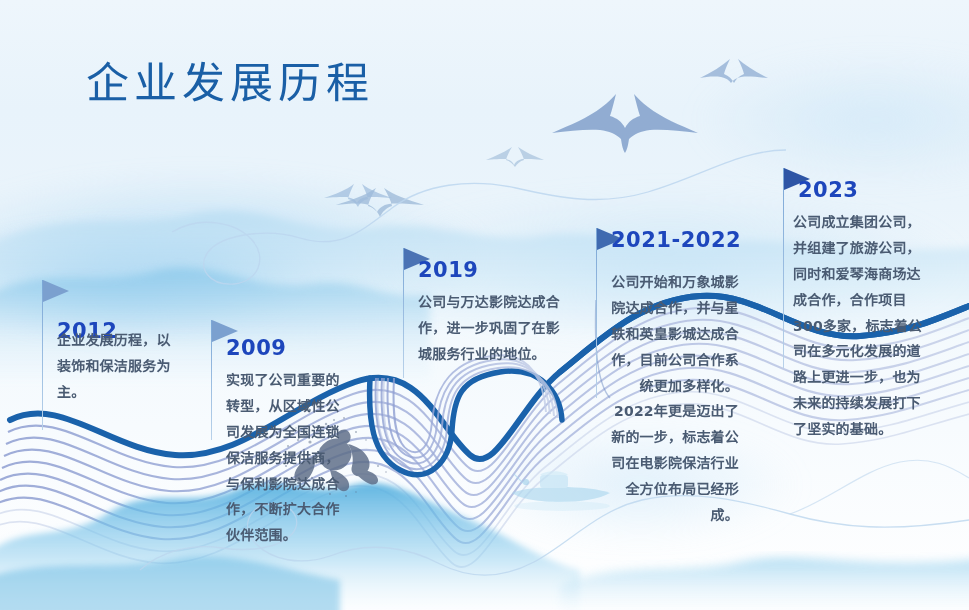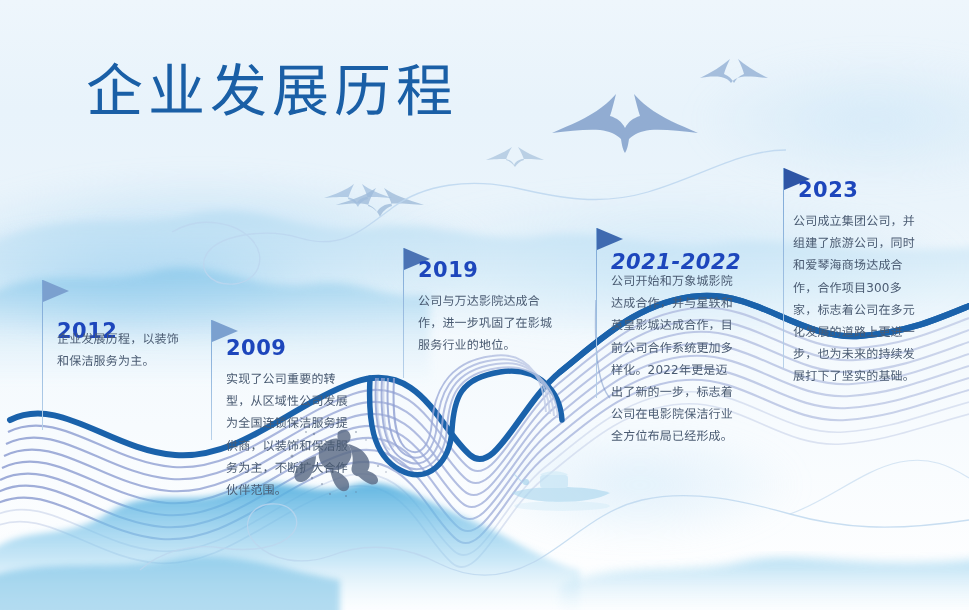--- a/index.html
+++ b/index.html
@@ -25,39 +25,39 @@
   .w4{left:600px;top:30px;width:460px;height:180px;
       background:radial-gradient(ellipse 55% 50% at 60% 50%,rgba(186,222,245,.38),rgba(186,222,245,0) 72%);
       filter:blur(14px);}
   .w5{left:430px;top:400px;width:420px;height:170px;
       background:radial-gradient(ellipse 55% 50% at 50% 50%,rgba(175,218,245,.32),rgba(175,218,245,0) 70%);
       filter:blur(13px);}
 
   
   #title{
     position:absolute;left:86px;top:60px;
-    font-size:57px;letter-spacing:5px;font-weight:400;line-height:1.1;
+    font-size:43px;letter-spacing:5px;font-weight:400;line-height:1.1;
     color:#1a5fa6;white-space:nowrap;
     font-family:"DejaVu Sans","Liberation Sans",sans-serif;
   }
 
   
   .milestone{position:absolute;}
   .flag{position:absolute;left:0;top:0;width:1px;}
   .pole{position:absolute;left:0;top:0;width:1.4px;background:linear-gradient(180deg,#7aa6d6,#b9d2ea);}
   .pennant{position:absolute;left:1px;top:0;width:0;height:0;
            border-top:11px solid transparent;border-bottom:11px solid transparent;}
   .year{
     position:absolute;font-size:21px;font-weight:700;letter-spacing:.5px;
     color:#1d46bc;white-space:nowrap;
     font-family:"DejaVu Sans","Liberation Sans",sans-serif;
     text-align:center;
   }
   .body-text{
-    position:absolute;font-size:12px;line-height:1.85;font-weight:400;
+    position:absolute;font-size:14px;line-height:1.85;font-weight:700;
     color:#4a5b72;letter-spacing:.2px;
     font-family:"DejaVu Sans","Liberation Sans",sans-serif;
   }
 
   
   .layer{position:absolute;left:0;top:0;width:969px;height:610px;pointer-events:none;}
   #ribbon-layer{z-index:4;}
   #scenery-layer{z-index:2;}
   #birds-layer{z-index:3;}
   #mount-layer{z-index:5;}
@@ -311,39 +311,39 @@
     <div class="year" style="left:15px;top:16px;margin-top:23px;">2012</div>
     <div class="body-text" style="left:15px;top:48px;width:124px;">企业发展历程，以装饰和保洁服务为主。</div>
   </div>
 
   <div class="milestone" style="left:211px;top:320px;width:170px;height:120px;">
     <div class="flag" style="height:120px;">
       <div class="pole" style="height:120px;"></div>
       <div class="pennant" style="border-left:26px solid #7ba0cf;"></div>
     </div>
     <div class="year" style="left:15px;top:16px;">2009</div>
-    <div class="body-text" style="left:15px;top:48px;width:126px;">实现了公司重要的转型，从区域性公司发展为全国连锁保洁服务提供商，以装饰和保洁服务为主，不断扩大合作伙伴范围。</div>
+    <div class="body-text" style="left:15px;top:48px;width:126px;">实现了公司重要的转型，从区域性公司发展为全国连锁保洁服务提供商，与保利影院达成合作，不断扩大合作伙伴范围。</div>
   </div>
 
   <div class="milestone" style="left:375px;top:248px;width:170px;height:130px;margin-left:28px;">
     <div class="flag" style="height:130px;">
       <div class="pole" style="height:130px;"></div>
       <div class="pennant" style="border-left:26px solid #4b73b4;"></div>
     </div>
     <div class="year" style="left:15px;top:10px;">2019</div>
     <div class="body-text" style="left:15px;top:42px;width:146px;">公司与万达影院达成合作，进一步巩固了在影城服务行业的地位。</div>
   </div>
 
   <div class="milestone" style="left:596px;top:228px;width:180px;height:170px;">
     <div class="flag" style="height:170px;">
       <div class="pole" style="height:170px;"></div>
       <div class="pennant" style="border-left:26px solid #3f6ab0;"></div>
     </div>
-    <div class="year" style="left:15px;top:22px;font-style:italic;">2021-2022</div>
-    <div class="body-text" style="left:15px;top:42px;width:128px;">公司开始和万象城影院达成合作，并与星轶和英皇影城达成合作，目前公司合作系统更加多样化。2022年更是迈出了新的一步，标志着公司在电影院保洁行业全方位布局已经形成。</div>
+    <div class="year" style="left:15px;top:0;">2021-2022</div>
+    <div class="body-text" style="left:15px;top:42px;width:128px;text-align:right;">公司开始和万象城影院达成合作，并与星轶和英皇影城达成合作，目前公司合作系统更加多样化。2022年更是迈出了新的一步，标志着公司在电影院保洁行业全方位布局已经形成。</div>
   </div>
 
   <div class="milestone" style="left:783px;top:168px;width:180px;height:200px;">
     <div class="flag" style="height:200px;">
       <div class="pole" style="height:200px;"></div>
       <div class="pennant" style="border-left:26px solid #2e55a5;"></div>
     </div>
     <div class="year" style="left:15px;top:10px;">2023</div>
     <div class="body-text" style="left:10px;top:42px;width:132px;">公司成立集团公司，并组建了旅游公司，同时和爱琴海商场达成合作，合作项目300多家，标志着公司在多元化发展的道路上更进一步，也为未来的持续发展打下了坚实的基础。</div>
   </div>

